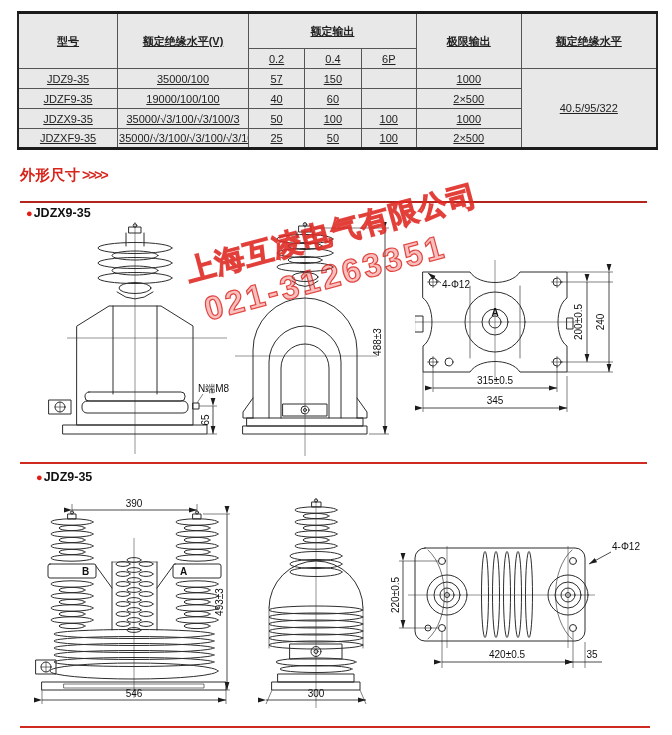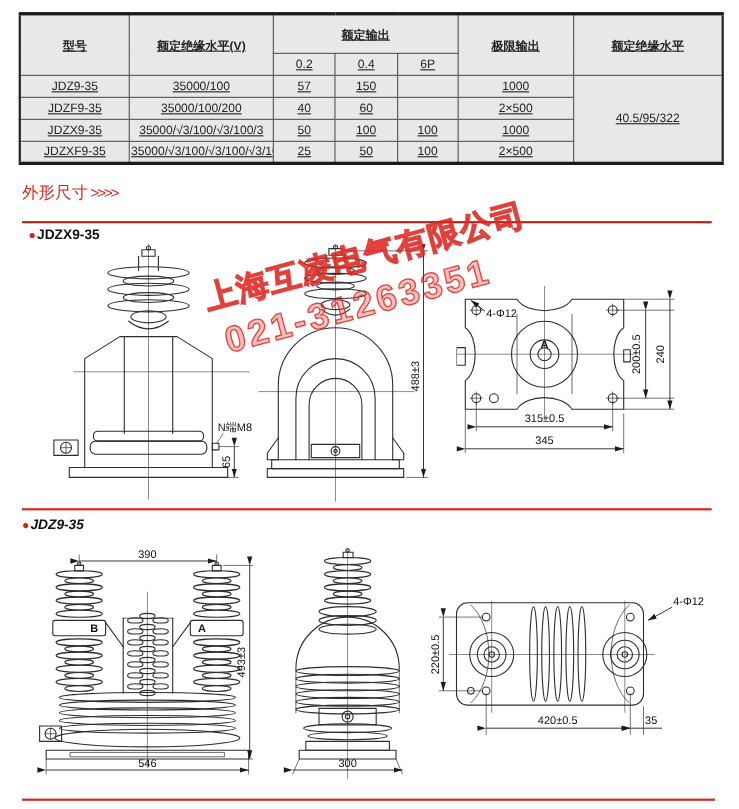--- a/index.html
+++ b/index.html
@@ -9,29 +9,29 @@
   
   .spec-table{position:absolute;left:17px;top:11px;width:641px;border-collapse:collapse;
     background:#e8e8e8;table-layout:fixed;font-size:11px;color:#222;}
   .spec-table td,.spec-table th{border:1px solid #555;text-align:center;vertical-align:middle;
     padding:2px 1px;font-weight:normal;white-space:nowrap;overflow:hidden;text-decoration:underline;}
   .spec-table{border:2px solid #252525;border-top:3px solid #1b1b1b;border-bottom:3px solid #1b1b1b;}
   .spec-table .hd{font-weight:bold;}
   .r1{height:36px;} .r2{height:20px;} .dr{height:20px;}
 
   
-  .sec-heading{position:absolute;left:20px;top:166px;font-size:15px;font-weight:normal;color:#d8251c;}
+  .sec-heading{position:absolute;left:20px;top:166px;font-size:15px;font-weight:bold;color:#d8251c;}
   .sec-heading .chev{letter-spacing:-2px;margin-left:2px;font-size:14px;}
   .rule{position:absolute;height:0;border-top:2px solid #cf2a20;}
   .rule-1{left:20px;top:201px;width:627px;border-top-color:#b3251c;}
   .rule-2{left:20px;top:462px;width:627px;}
   .rule-3{left:20px;top:726px;width:630px;}
   .bullet-label{position:absolute;font-size:12.5px;font-weight:bold;color:#111;}
   .bullet-label .dot{color:#e31c13;margin-right:1px;font-size:11px;}
-  .bl-1{left:26px;top:206px;} .bl-2{left:20px;top:470px;font-style:italic;}
+  .bl-1{left:26px;top:206px;} .bl-2{left:36px;top:470px;}
 
   
   svg.draw{position:absolute;}
   .o{fill:none;stroke:#2d2d2d;stroke-width:1;stroke-linejoin:round;stroke-linecap:round;}
   .t{stroke-width:0.65;}
   .cl{stroke:#3d3d3d;stroke-width:0.55;fill:none;}
   .ext{stroke:#2d2d2d;stroke-width:0.6;fill:none;}
   .dim{stroke:#1c1c1c;stroke-width:0.8;fill:none;}
   text.dt{font:10px "Liberation Sans",sans-serif;fill:#0f0f0f;}
   text.lb{font:bold 10px "Liberation Sans",sans-serif;fill:#0f0f0f;}
@@ -116,21 +116,21 @@
       <td>JDZ9-35</td>
       <td>35000/100</td>
       <td>57</td>
       <td>150</td>
       <td></td>
       <td>1000</td>
       <td rowspan="4">40.5/95/322</td>
     </tr>
     <tr class="dr">
       <td>JDZF9-35</td>
-      <td>35000/100/200</td>
+      <td>19000/100/100</td>
       <td>40</td>
       <td>60</td>
       <td></td>
       <td>2×500</td>
     </tr>
     <tr class="dr">
       <td>JDZX9-35</td>
       <td>35000/√3/100/√3/100/3</td>
       <td>50</td>
       <td>100</td>

